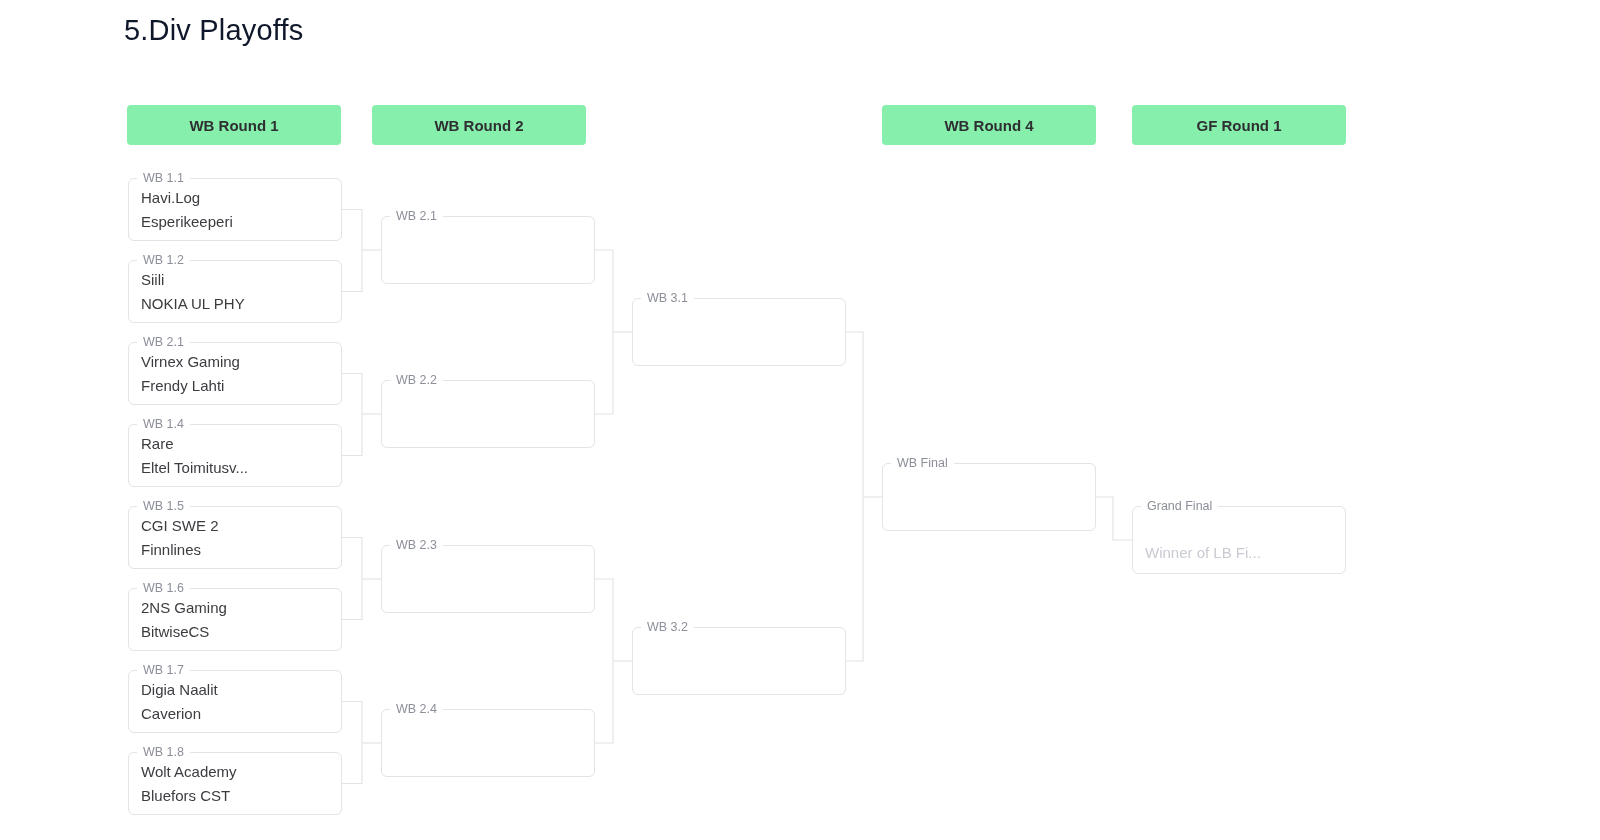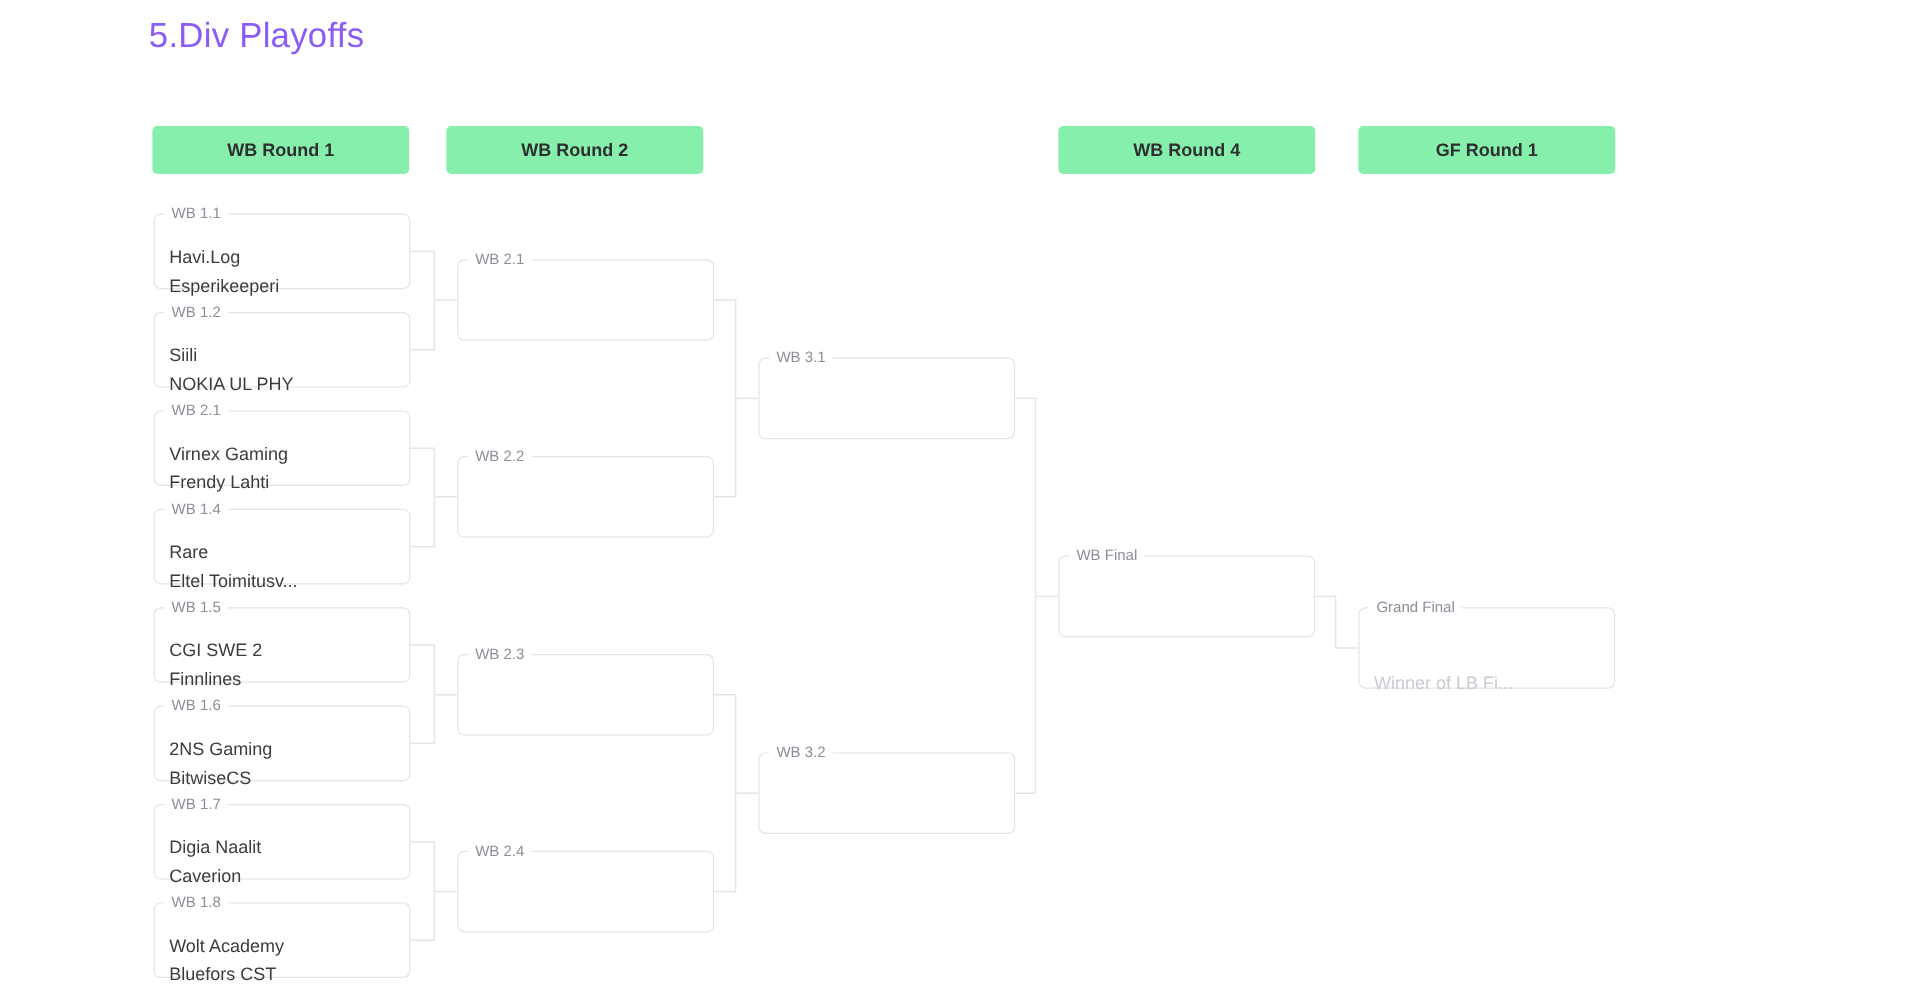--- a/index.html
+++ b/index.html
@@ -3,34 +3,34 @@
 <meta charset="utf-8">
 <title>5.Div Playoffs</title>
 <style>
   html,body{margin:0;padding:0;background:#ffffff;}
   .stage{
     position:relative;width:1600px;height:840px;background:#ffffff;
     font-family:"Liberation Sans", sans-serif;overflow:hidden;
   }
   .page-title{
     position:absolute;left:124px;top:14px;margin:0;
-    font-size:29px;font-weight:500;color:#8b5cf6;letter-spacing:0.2px;
+    font-size:29px;font-weight:500;color:#0f172a;letter-spacing:0.2px;
   }
   .round-header{
     position:absolute;top:105px;width:214px;height:40px;
     background:#86efac;border-radius:4px;
     display:flex;align-items:center;justify-content:center;
     font-size:15px;font-weight:700;color:#2e2f31;
   }
   .connectors{position:absolute;left:0;top:0;width:1600px;height:840px;}
   .connectors path{fill:none;stroke:#e3e4e8;stroke-width:1.2px;}
   .match{
     position:absolute;width:214px;box-sizing:border-box;
     background:#ffffff;border:1px solid #e3e4e8;border-radius:6px;
-    padding:24px 12px 0 12px;
+    padding:7px 12px 0 12px;
   }
   .match-label{
     position:absolute;top:-9px;left:8px;
     background:#ffffff;padding:0 6px;
     font-size:12.5px;line-height:17px;color:#8c8f99;white-space:nowrap;
   }
   .slot{
     font-size:15px;line-height:24px;height:24px;color:#3b3c40;
     white-space:nowrap;overflow:hidden;
   }

